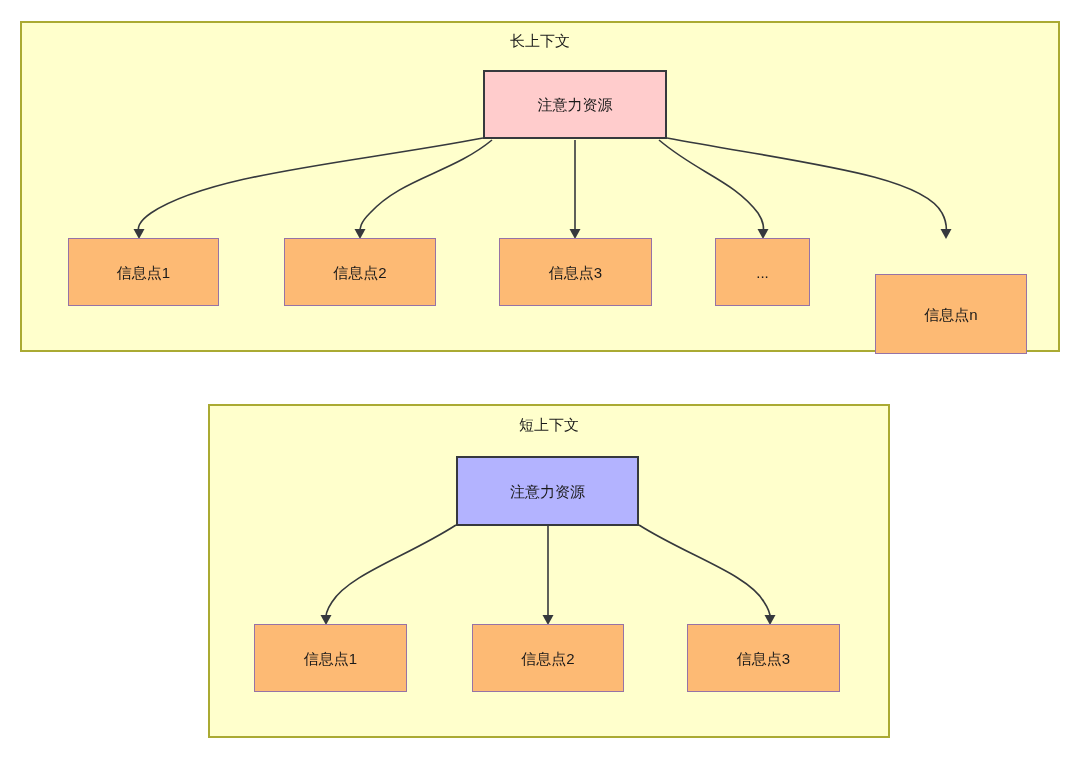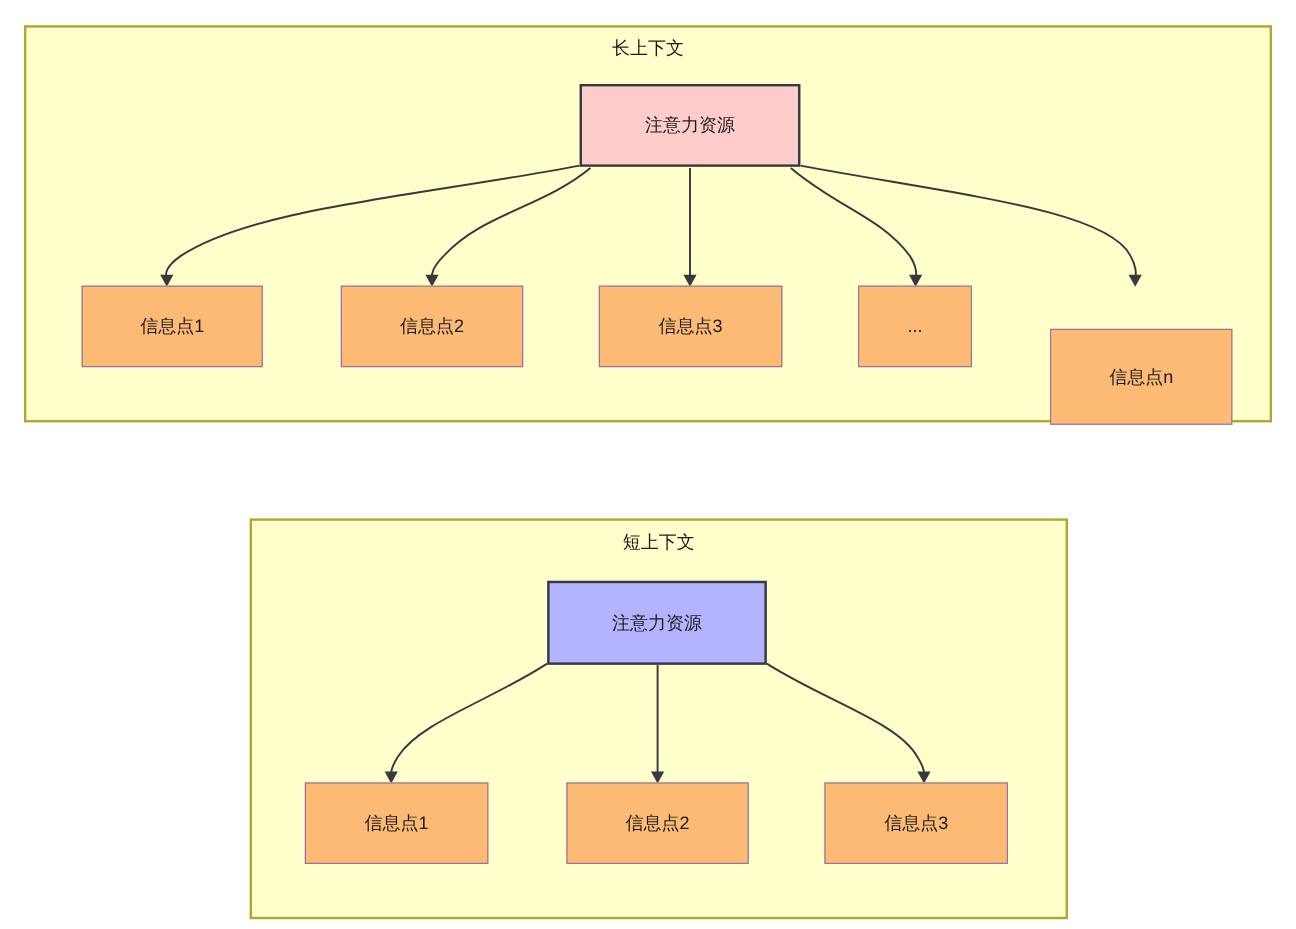--- a/index.html
+++ b/index.html
@@ -28,21 +28,21 @@
     box-sizing: border-box;
   }
   #panel-long {
     left: 20px;
     top: 21px;
     width: 1040px;
     height: 331px;
   }
   #panel-short {
     left: 208px;
-    top: 432px;
+    top: 404px;
     width: 682px;
     height: 334px;
   }
   .panel-title {
     position: absolute;
     width: 100%;
     text-align: center;
     font-size: 15px;
     line-height: 18px;
     color: #1A1A1A;

